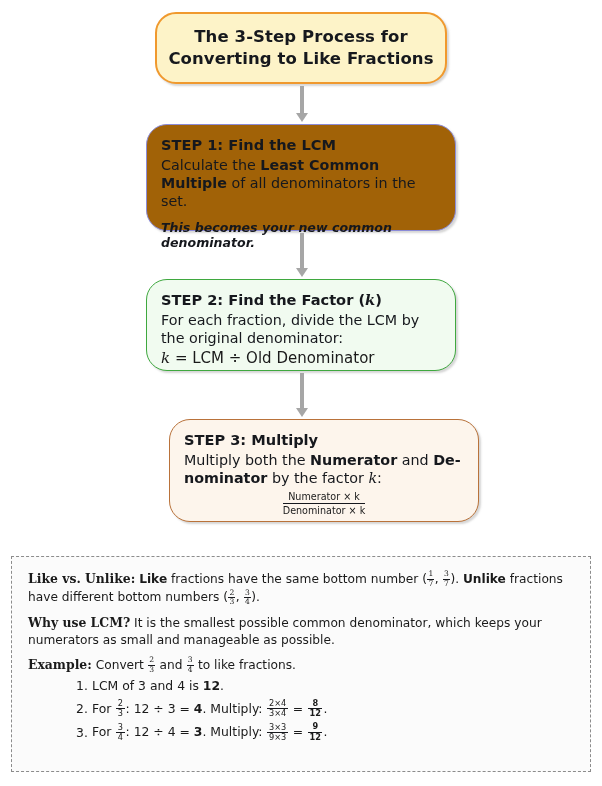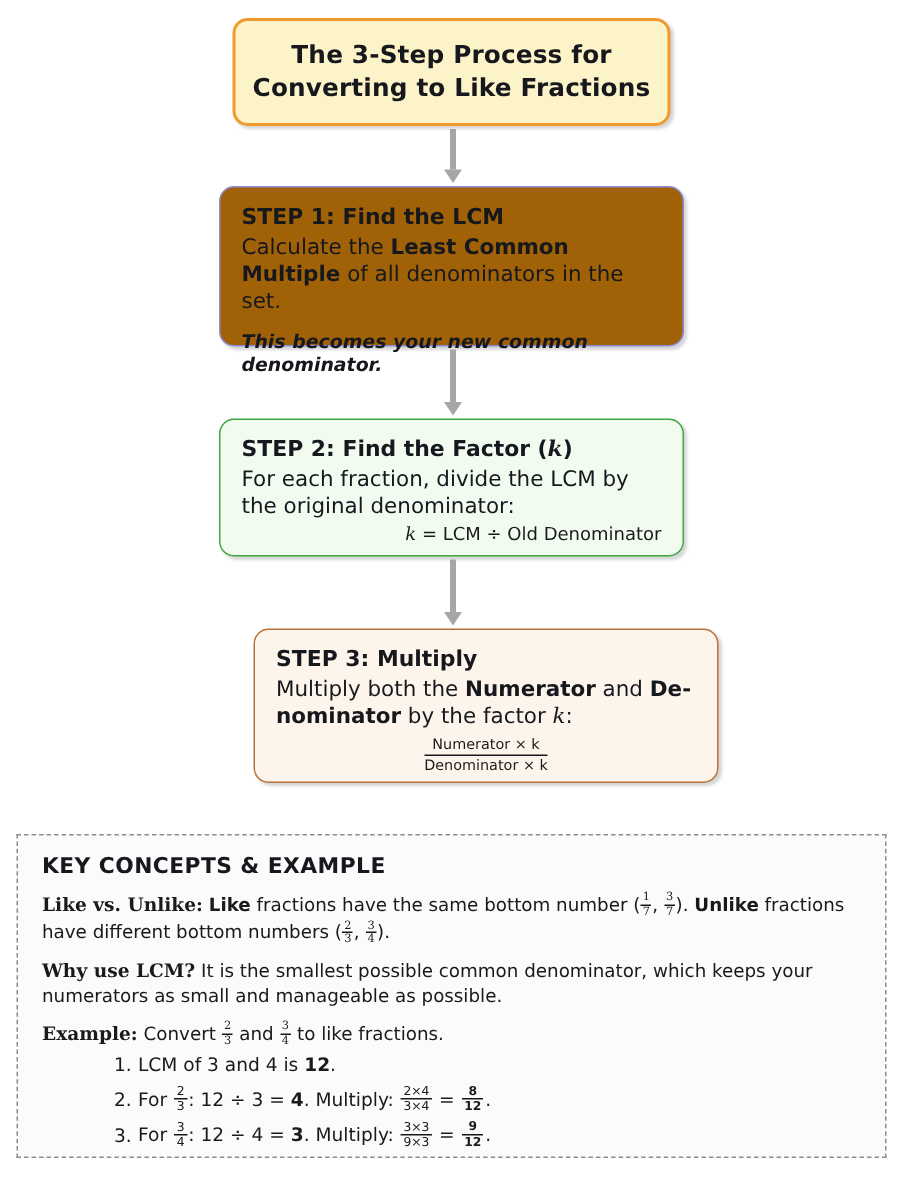--- a/index.html
+++ b/index.html
@@ -20,21 +20,21 @@
   .flow {
     position: absolute;
     left: 0;
     top: 0;
     width: 602px;
   }
 
   .box {
     position: absolute;
     box-sizing: border-box;
-    border-radius: 10px;
+    border-radius: 21px;
     box-shadow: 2px 2px 2px rgba(120,120,120,0.30);
   }
 
   
   .title-box {
     left: 155px;
     top: 12px;
     width: 292px;
     height: 72px;
     background: #fdf3c8;
@@ -92,22 +92,22 @@
   }
   .step-body b { font-weight: bold; }
   .step-note {
     font-style: italic;
     font-weight: 600;
     font-size: 12.6px;
     margin-top: 10px;
     color: #16181d;
   }
   .formula-line {
-    text-align: right;
-    font-size: 12px;
+    text-align: left;
+    font-size: 15px;
     margin-top: 2px;
     font-family: "DejaVu Serif", serif;
   }
   .formula-line .rm { font-family: "DejaVu Sans", sans-serif; }
   .mathvar { font-family: "DejaVu Serif", serif; font-style: italic; }
 
   
   .stack-frac {
     display: inline-block;
     vertical-align: middle;
@@ -274,21 +274,20 @@
     <div class="frac-wrap">
       <span class="stack-frac">
         <span class="num">Numerator × k</span>
         <span class="den">Denominator × k</span>
       </span>
     </div>
   </div>
 </div>
 
 <div class="key-panel">
-  <div class="key-title">KEY CONCEPTS &amp; EXAMPLE</div>
 
   <div class="kc-block">
     <span class="kc-lead">Like vs. Unlike:</span><span class="kc-text"> <b>Like</b><span> fractions have the same bottom number (</span><span class="ifrac"><span class="num">1</span><span class="den">7</span></span>, <span class="ifrac"><span class="num">3</span><span class="den">7</span></span><span>). </span><b>Unlike</b><span> fractions have different bottom numbers (</span><span class="ifrac"><span class="num">2</span><span class="den">3</span></span>, <span class="ifrac"><span class="num">3</span><span class="den">4</span></span><span>).</span></span>
   </div>
 
   <div class="kc-block">
     <span class="kc-lead">Why use LCM?</span><span class="kc-text"> <span>It is the smallest possible common denominator, which keeps your numerators as small and manageable as possible.</span></span>
   </div>
 
   <div class="kc-block">

